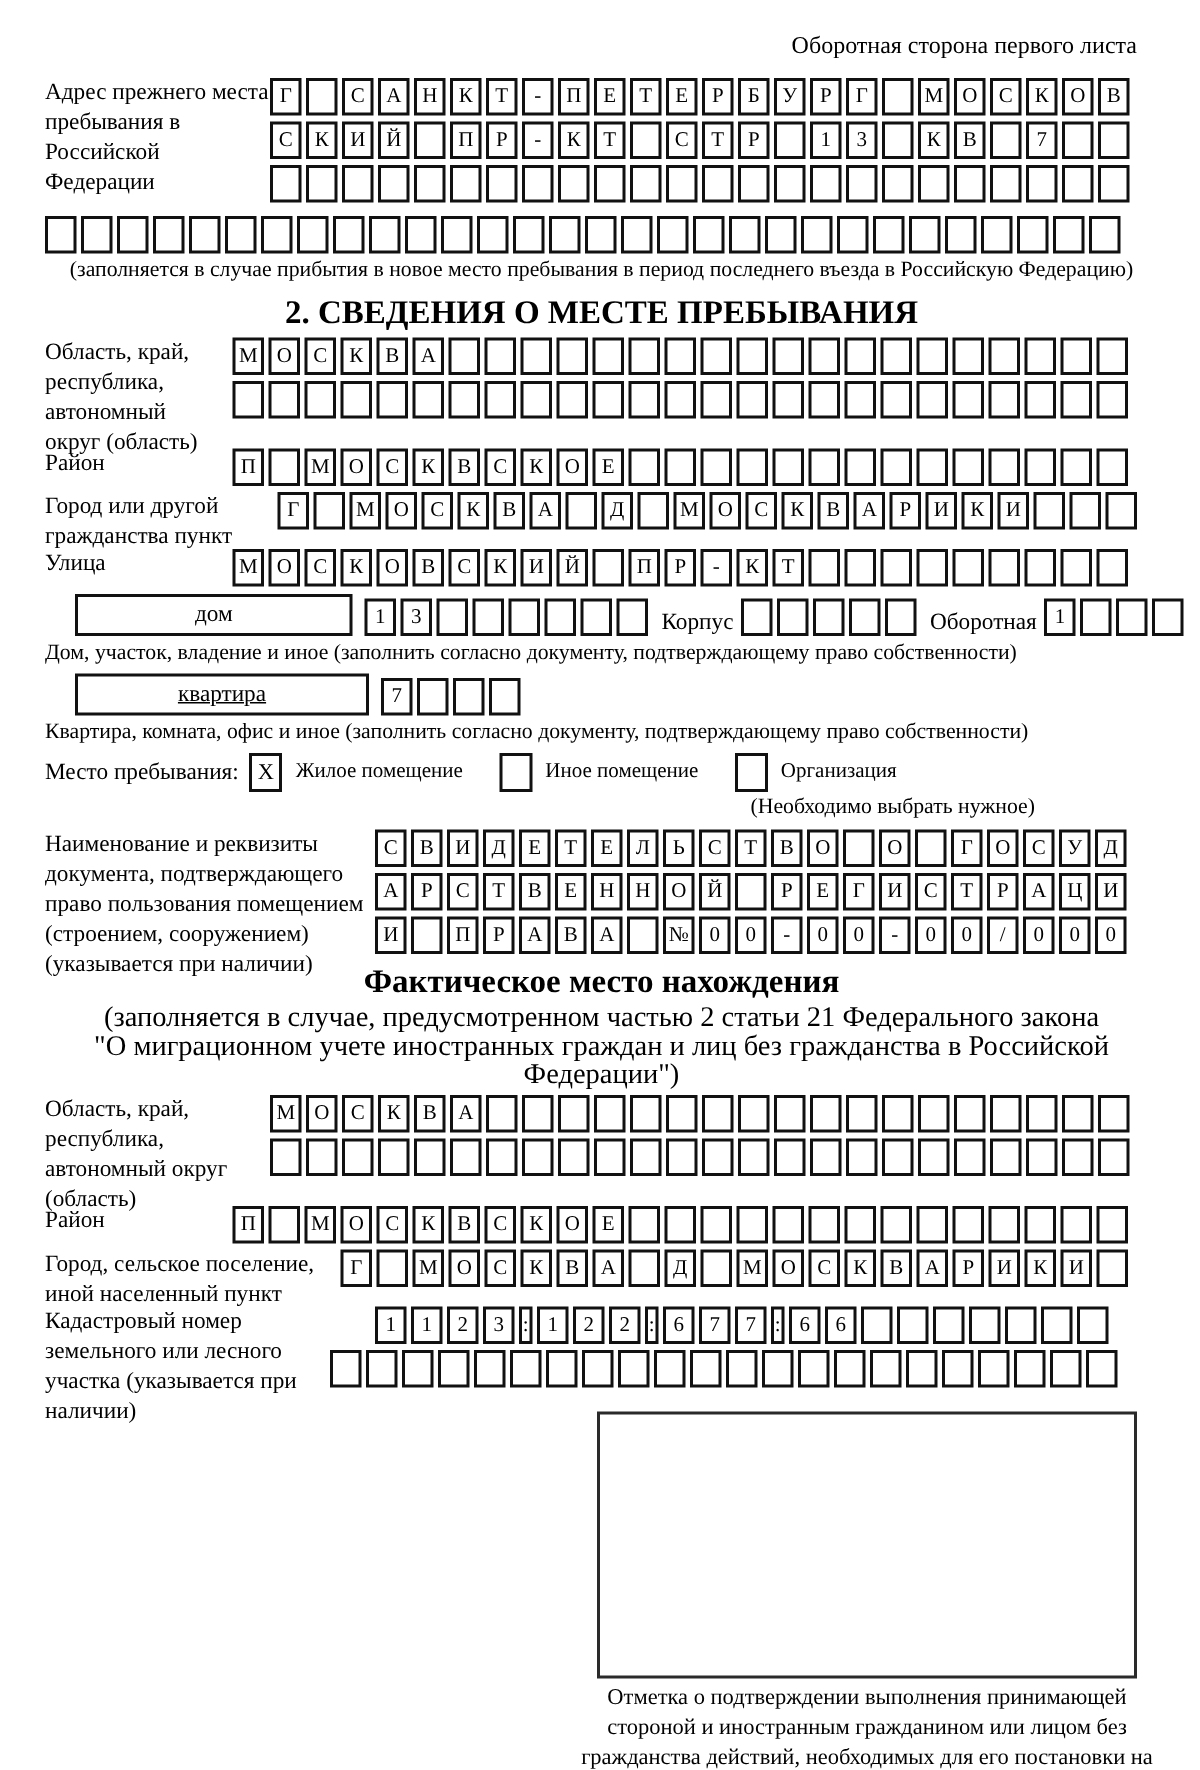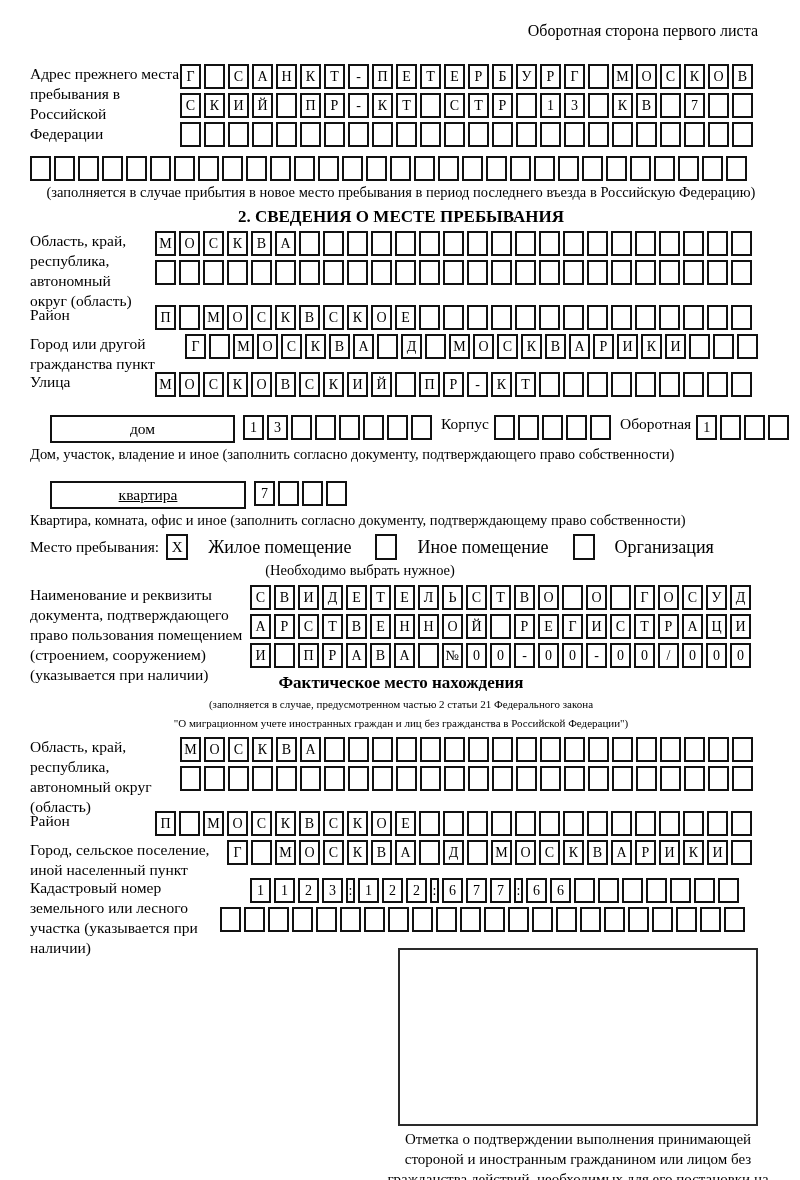--- a/index.html
+++ b/index.html
@@ -16,47 +16,47 @@
   .ind30{margin-left:30px}
   .mh88{min-height:88px}.mh70{min-height:70px}.mh34{min-height:34px}
   .mh94{min-height:88px}.mh62{min-height:62px}
   .cellrows{display:flex;flex-direction:column;gap:4px;}
   .cellrow{display:flex;gap:3px;flex-wrap:nowrap;}
   .cell{box-sizing:border-box;flex:0 0 auto;width:21px;height:25px;border:2px solid #111;
         display:flex;align-items:center;justify-content:center;font-size:14px;line-height:1;}
   .cell.narrow{width:9px;}
   .note{font-size:14.5px;text-align:center;margin-top:2px;line-height:18px;}
   .note.left{text-align:left;}
-  .sect-title{font-weight:bold;font-size:17px;text-align:center;margin:6px 0 2px 0;}
-  .house-row{display:flex;align-items:flex-start;margin-top:18px;padding-left:20px;}
+  .sect-title{font-weight:bold;font-size:22px;text-align:center;margin:6px 0 2px 0;}
+  .house-row{display:flex;align-items:flex-end;margin-top:5px;padding-left:20px;}
   .boxlabel{box-sizing:border-box;border:2px solid #111;height:28px;display:flex;
             align-items:center;justify-content:center;font-size:15.5px;flex:0 0 auto;}
   .hbox{width:185px;margin-right:8px;}
   .abox{width:196px;margin-right:8px;text-decoration:underline;}
   .inline-label{font-size:15.5px;margin:0 5px 0 9px;flex:0 0 auto;}
   .stay-row{display:flex;align-items:center;margin-top:5px;text-align:right;}
   .stay-label{font-size:15.5px;margin-right:7px;}
   .cb{box-sizing:border-box;width:22px;height:26px;border:2px solid #111;display:flex;
       align-items:center;justify-content:center;font-size:15px;flex:0 0 auto;}
-  .opt{font-size:18px;margin:0 24px 0 20px;}
-  .stay-note{width:660px;margin-top:1px;}
-  .act-note{font-size:11px;text-align:center;line-height:19px;}
+  .opt{font-size:14px;margin:0 24px 0 9px;}
+  .stay-note{width:660px;margin-top:1px;text-align:right;}
+  .act-note{font-size:19px;text-align:center;line-height:19px;}
   .stamp-box{box-sizing:border-box;margin:8px 0 0 368px;width:360px;height:178px;
              border:2px solid #2a2a2a;}
   .stamp-caption{margin:3px 0 0 356px;width:384px;text-align:center;
                  font-size:15px;line-height:20px;}
 </style>
 </head>
 <body>
 
 <div class="page">
 
   <div class="hdr">Оборотная сторона первого листа</div>
 
-  <div class="frow mh88" style="margin-top:24px">
+  <div class="frow mh88" style="margin-top:12px">
     <div class="flabel w150">Адрес прежнего места пребывания в Российской Федерации</div>
     <div class="cellrows ml150">
       <div class="cellrow">
           <span class="cell">Г</span>
           <span class="cell"></span>
           <span class="cell">С</span>
           <span class="cell">А</span>
           <span class="cell">Н</span>
           <span class="cell">К</span>
           <span class="cell">Т</span>
@@ -341,21 +341,21 @@
         <span class="cell"></span>
       </div>
     <div class="inline-label">Оборотная</div>
     <div class="cellrow">
         <span class="cell">1</span>
         <span class="cell"></span>
         <span class="cell"></span>
         <span class="cell"></span>
       </div>
   </div>
-  <div class="note left">Дом, участок, владение и иное (заполнить согласно документу, подтверждающего право собственности)</div>
+  <div class="note left">Дом, участок, владение и иное (заполнить согласно документу, подтверждающему право собственности)</div>
 
   <div class="house-row">
     <div class="boxlabel abox">квартира</div>
     <div class="cellrow">
         <span class="cell">7</span>
         <span class="cell"></span>
         <span class="cell"></span>
         <span class="cell"></span>
       </div>
   </div>

